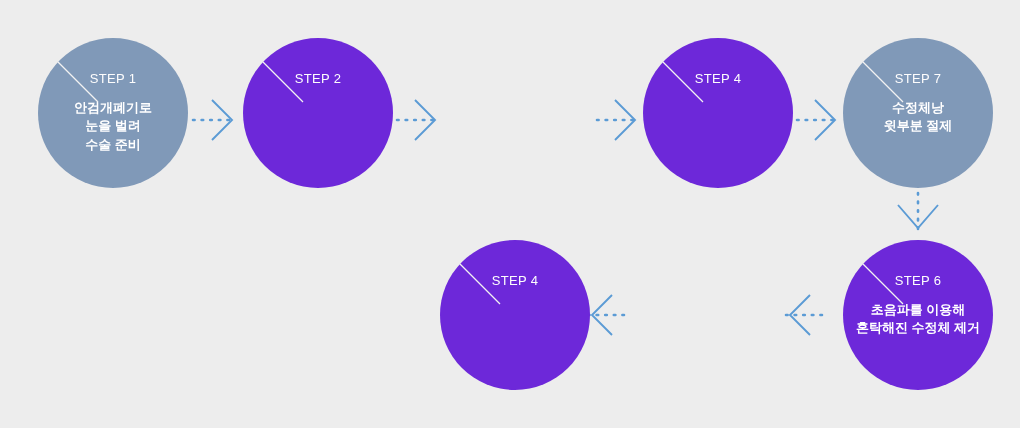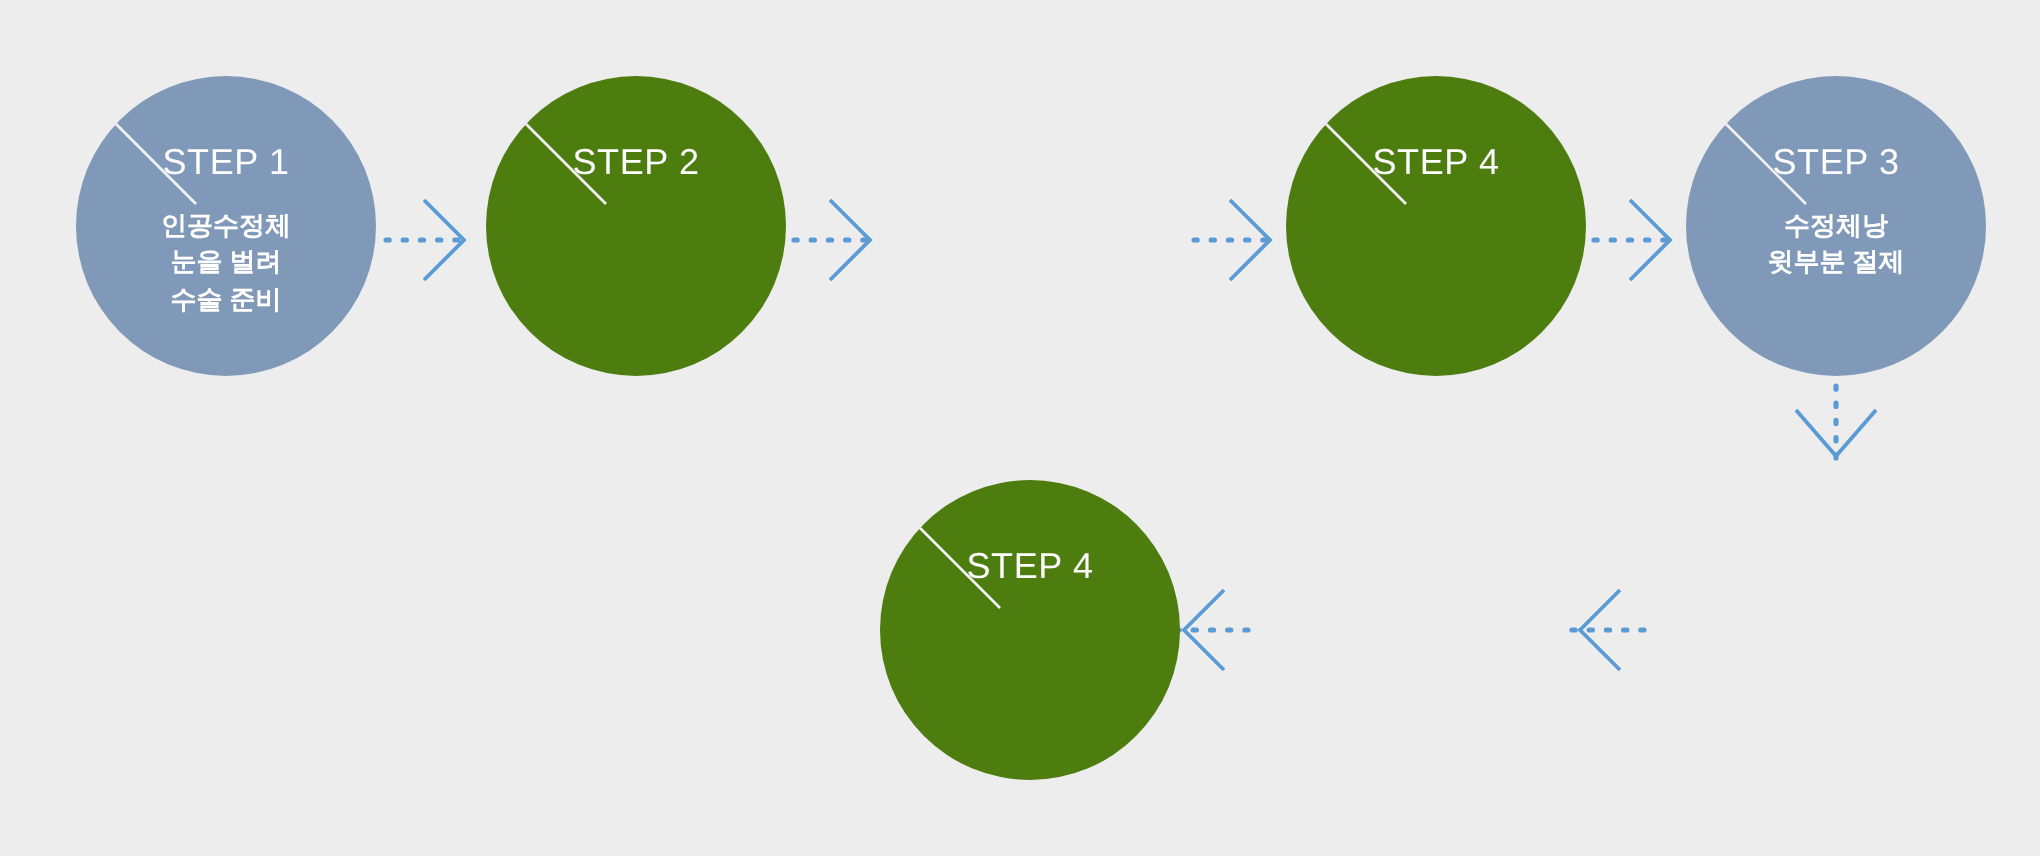--- a/index.html
+++ b/index.html
@@ -33,33 +33,33 @@
     box-sizing: border-box;
     display: flex;
     flex-direction: column;
     align-items: center;
     justify-content: flex-start;
     text-align: center;
     color: #ffffff;
     overflow: visible;
   }
   .node.blue  { background: #8099b8; }
-  .node.gray  { background: #4d7c0f; }
+  .node.gray  { background: #6d28d9; }
 
   .node .tick {
     position: absolute;
     left: 18px;
     top: 22px;
     width: 44px;
     height: 44px;
     pointer-events: none;
   }
   .node .step-label {
     margin-top: 34px;
-    font-size: 18px;
+    font-size: 13px;
     font-weight: 400;
     letter-spacing: 0.3px;
     line-height: 1;
     color: #fdfdfd;
     white-space: nowrap;
   }
   .node .desc {
     margin-top: 14px;
     font-size: 13px;
     font-weight: bold;
@@ -121,21 +121,21 @@
       <line x1="588" y1="315" x2="630" y2="315" stroke="#5b9bd5" stroke-width="2.6" stroke-linecap="round" stroke-dasharray="1.6 7"></line>
       <polyline points="612,295 592,315 612,335" fill="none" stroke="#5b9bd5" stroke-width="1.9" stroke-linejoin="miter"></polyline>
     </g>
   </svg>
 
   <div class="node blue" id="n1">
     <svg class="tick" viewBox="0 0 44 44">
       <line x1="2" y1="2" x2="42" y2="42" stroke="#f2f2f2" stroke-width="1.3"></line>
     </svg>
     <div class="step-label">STEP 1</div>
-    <div class="desc">인공수정체
+    <div class="desc">안검개폐기로
 눈을 벌려
 수술 준비</div>
   </div>
 
   <div class="node gray" id="n2">
     <svg class="tick" viewBox="0 0 44 44">
       <line x1="2" y1="2" x2="42" y2="42" stroke="#f2f2f2" stroke-width="1.3"></line>
     </svg>
     <div class="step-label">STEP 2</div>
   </div>
@@ -145,25 +145,33 @@
     <svg class="tick" viewBox="0 0 44 44">
       <line x1="2" y1="2" x2="42" y2="42" stroke="#f2f2f2" stroke-width="1.3"></line>
     </svg>
     <div class="step-label">STEP 4</div>
   </div>
 
   <div class="node blue" id="n5">
     <svg class="tick" viewBox="0 0 44 44">
       <line x1="2" y1="2" x2="42" y2="42" stroke="#f2f2f2" stroke-width="1.3"></line>
     </svg>
-    <div class="step-label">STEP 3</div>
+    <div class="step-label">STEP 7</div>
     <div class="desc">수정체낭
 윗부분 절제</div>
   </div>
 
+  <div class="node gray" id="n6">
+    <svg class="tick" viewBox="0 0 44 44">
+      <line x1="2" y1="2" x2="42" y2="42" stroke="#f2f2f2" stroke-width="1.3"></line>
+    </svg>
+    <div class="step-label">STEP 6</div>
+    <div class="desc">초음파를 이용해
+혼탁해진 수정체 제거</div>
+  </div>
 
 
   <div class="node gray" id="n8">
     <svg class="tick" viewBox="0 0 44 44">
       <line x1="2" y1="2" x2="42" y2="42" stroke="#f2f2f2" stroke-width="1.3"></line>
     </svg>
     <div class="step-label">STEP 4</div>
   </div>
 
 </div>

